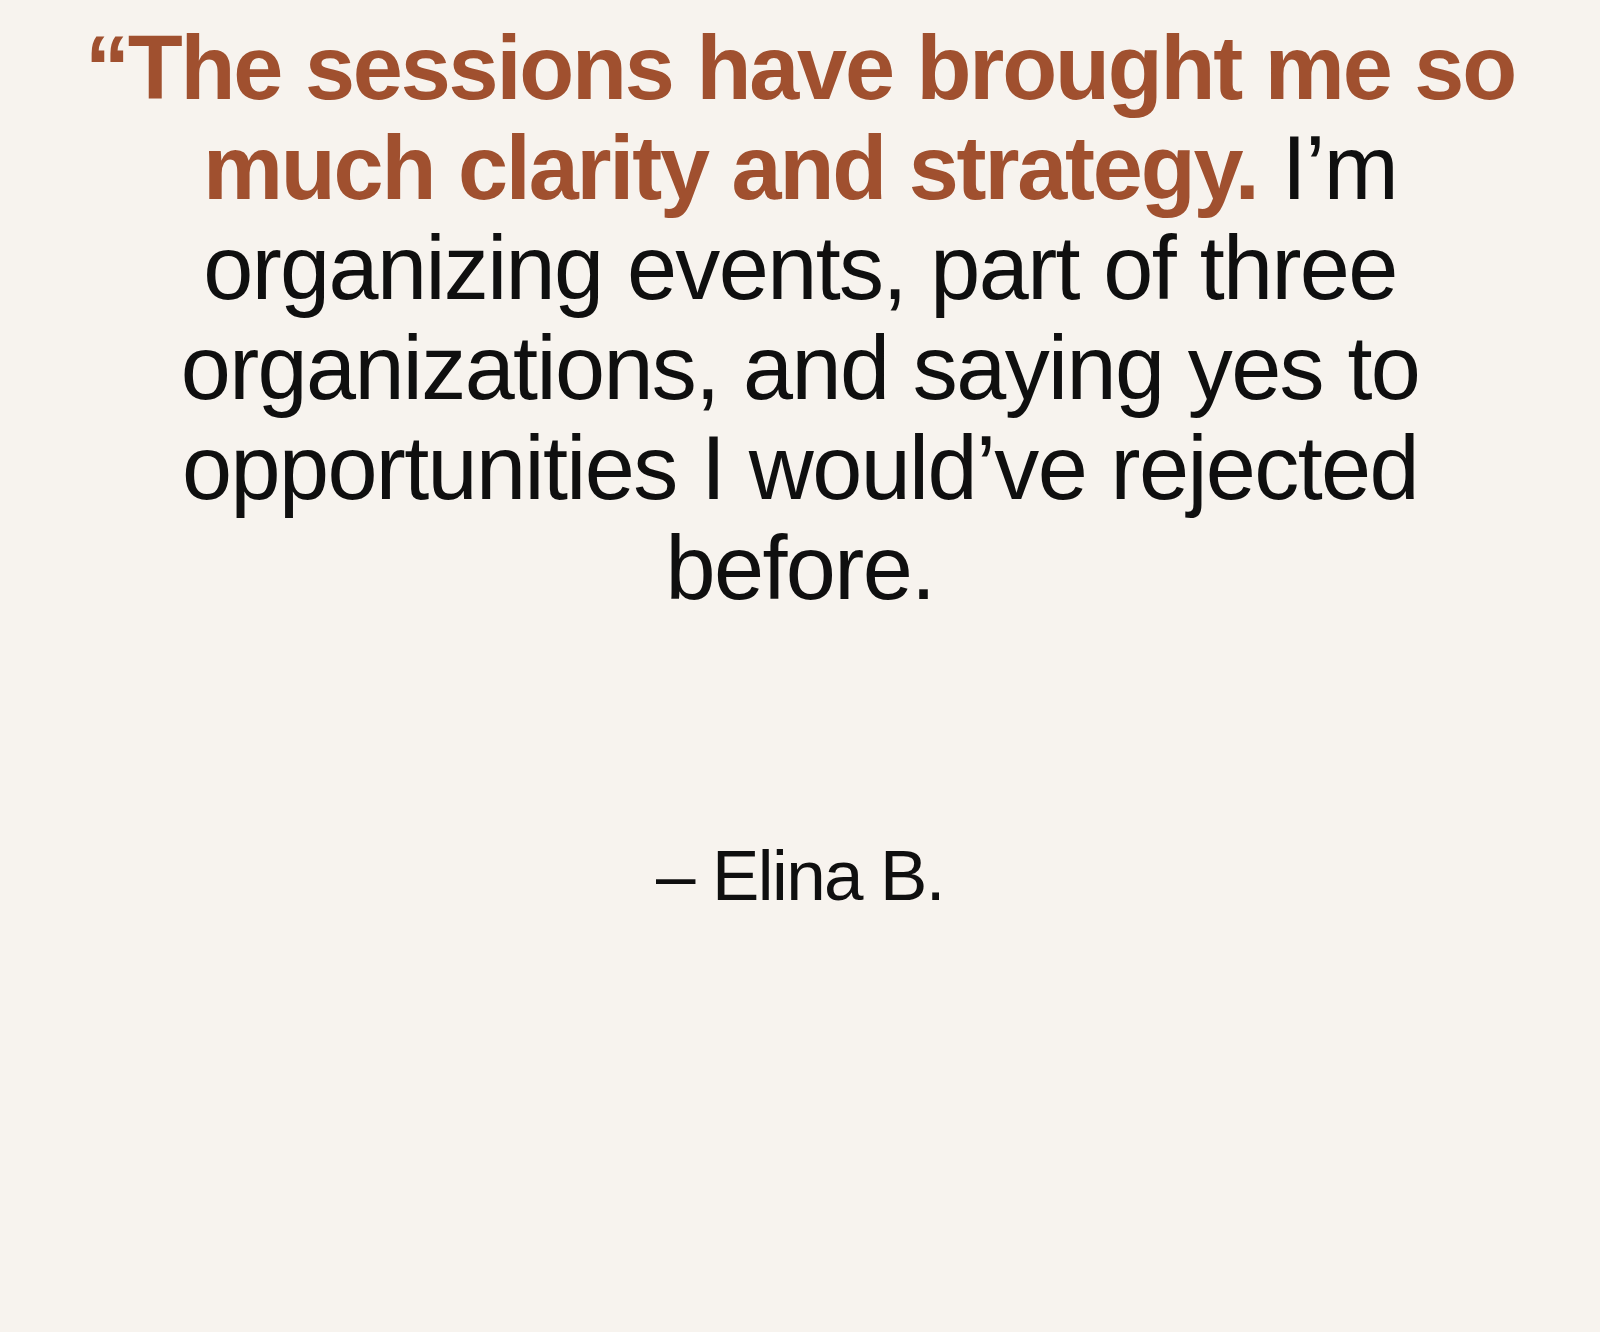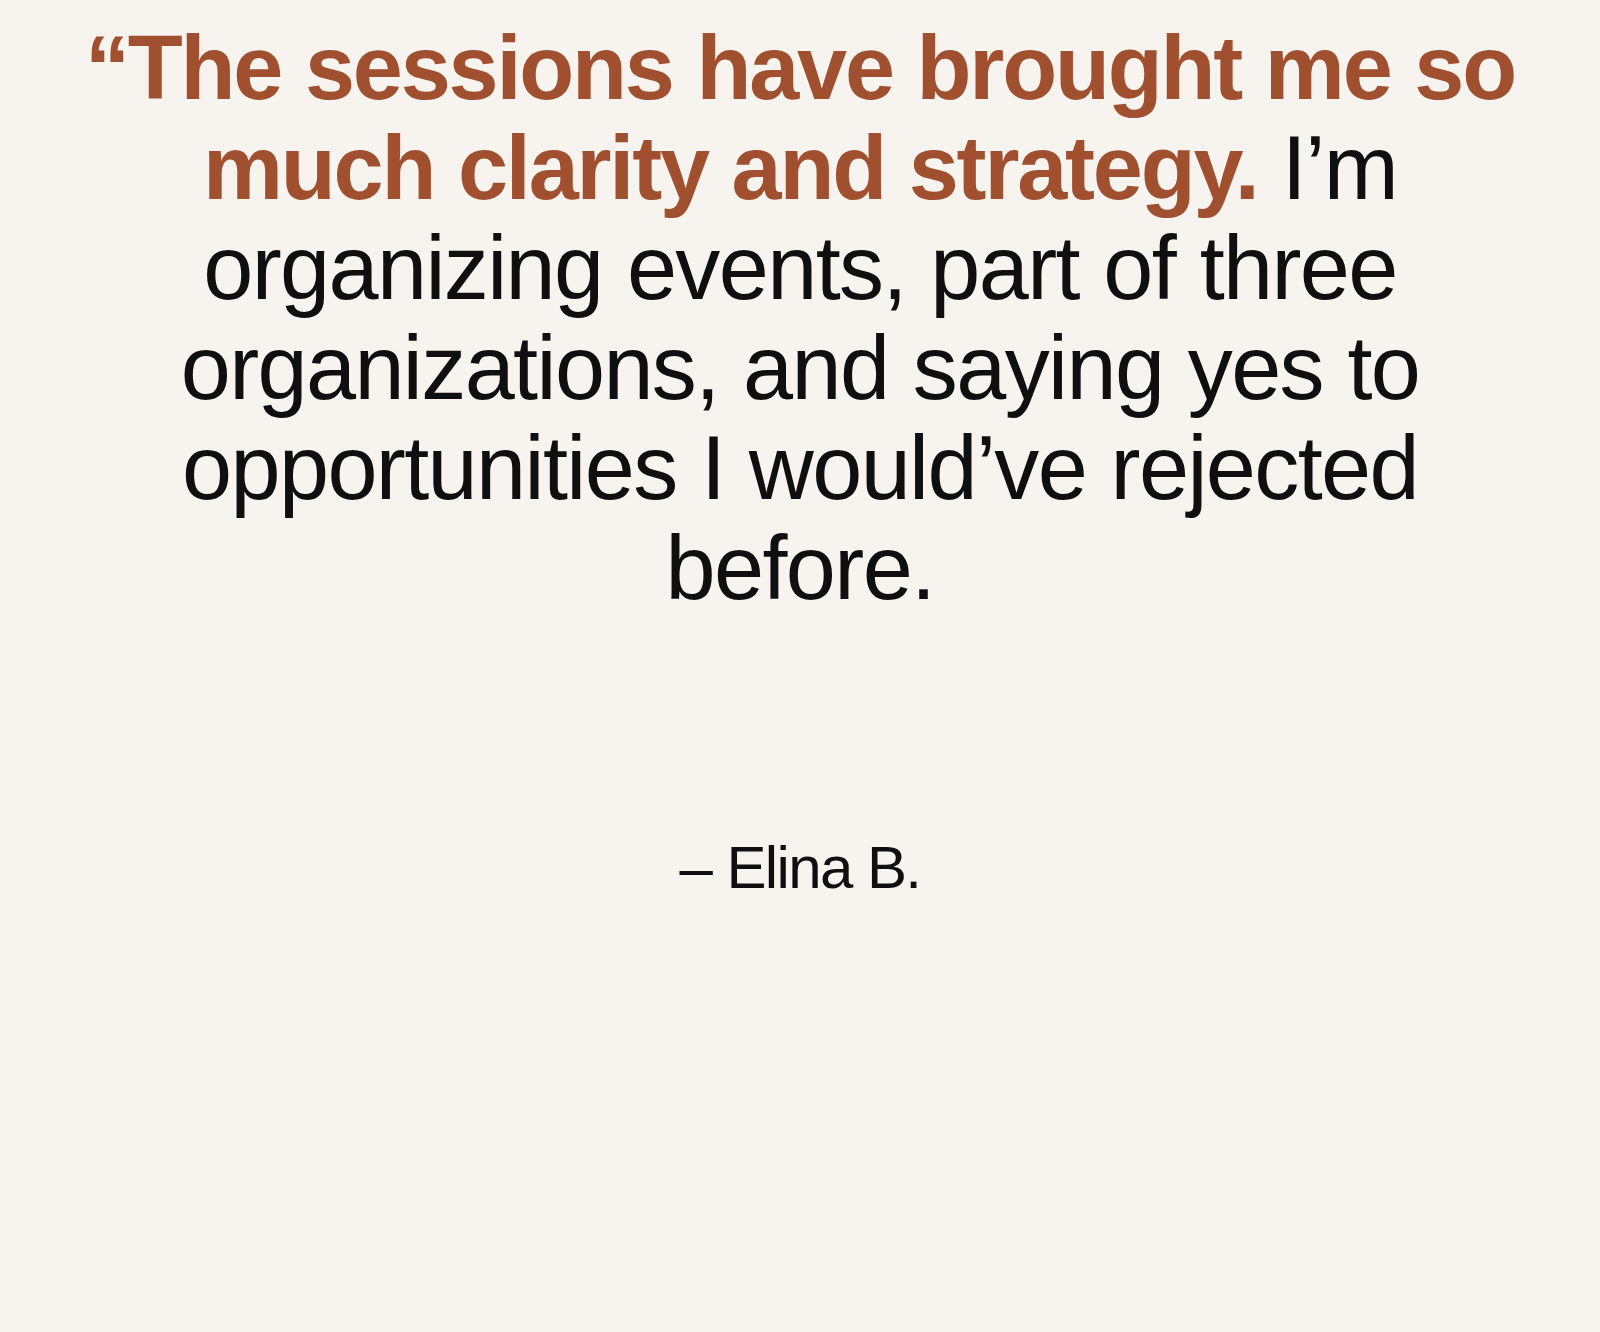--- a/index.html
+++ b/index.html
@@ -41,26 +41,26 @@
     letter-spacing: -2.2px;
   }
 
   .spacer-line {
     display: block;
     height: 100px;
   }
 
   .attribution {
     text-align: center;
-    font-size: 60px;
+    font-size: 71px;
     line-height: 100px;
     letter-spacing: -1.6px;
     color: #0F0F0F;
     font-weight: 400;
-    margin: 0;
+    margin: 8px;
   }
 </style>
 </head>
 <body>
 
 <div id="quote-card">
 
   <p class="quote-body"><span class="headline-run">“The sessions have brought me so much clarity and strategy.</span><span> I’m organizing events, part of three organizations, and saying yes to opportunities I would’ve rejected before.</span></p>
 
   <span class="spacer-line"></span>

